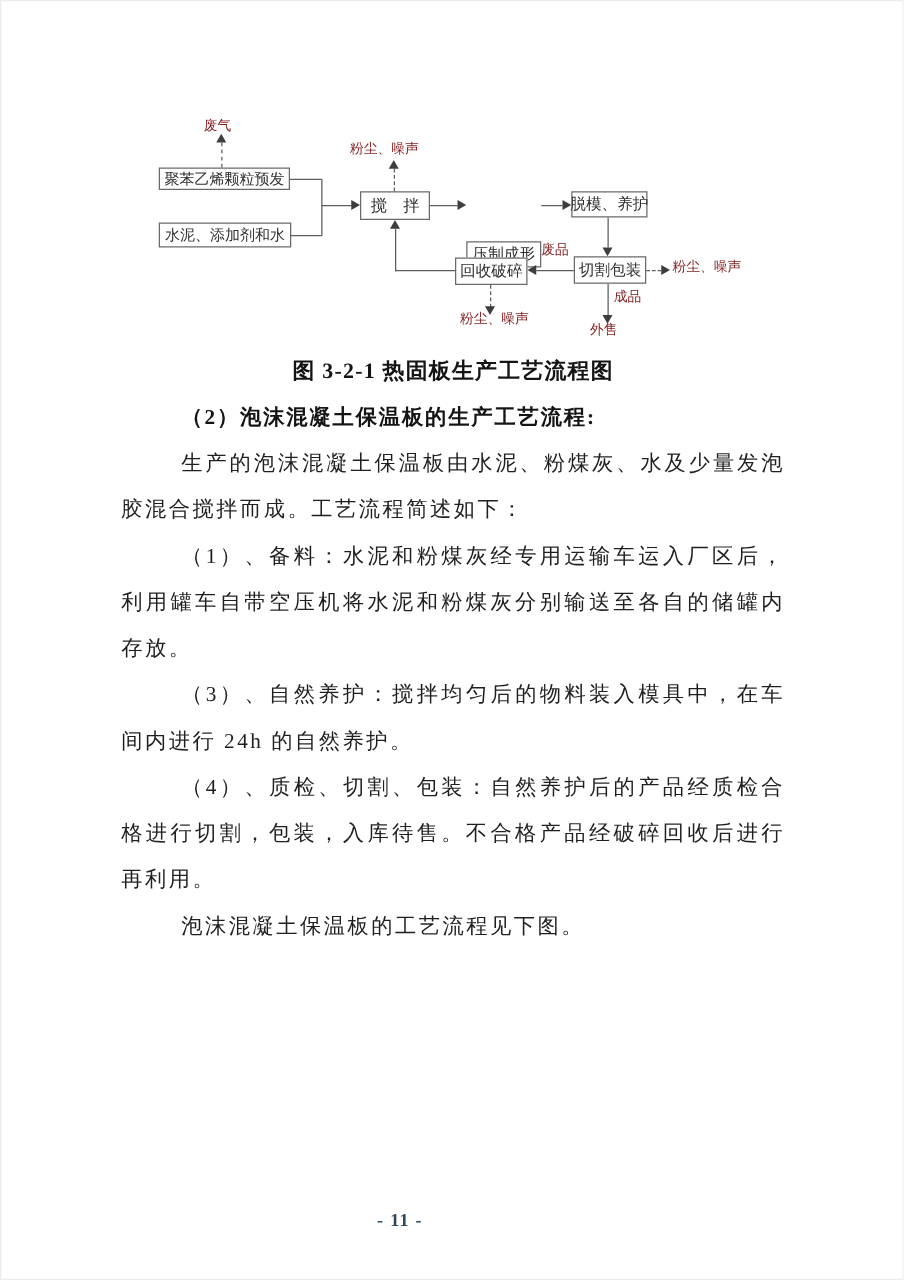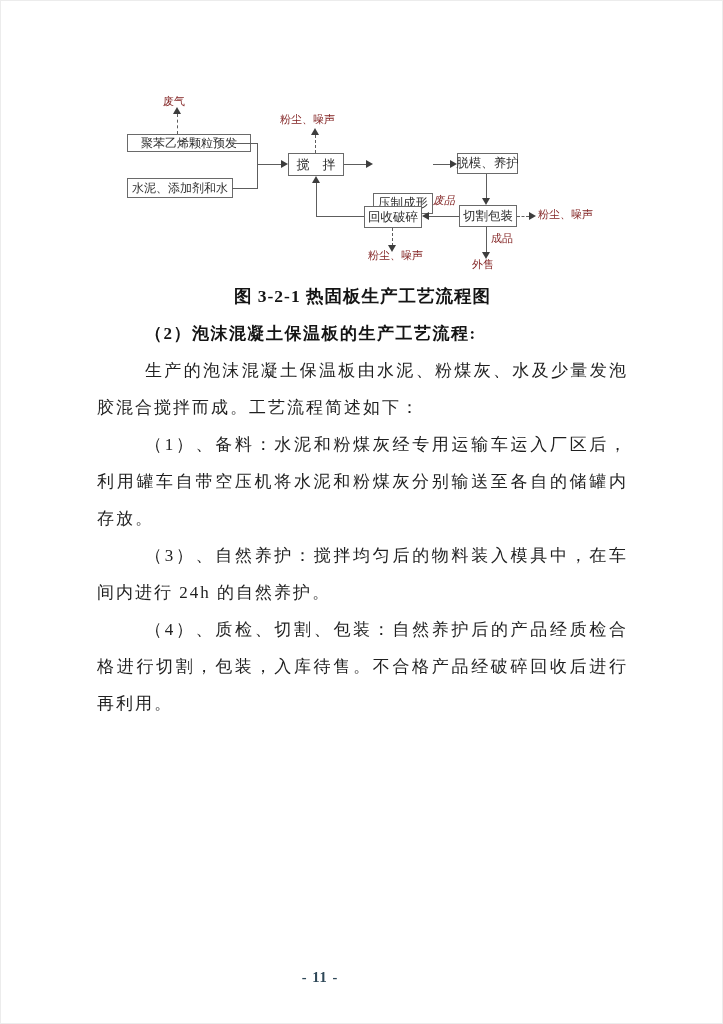--- a/index.html
+++ b/index.html
@@ -76,25 +76,25 @@
 
 <div class="page">
 
 
   <div class="flowchart">
 
     <span class="fc-label" style="left:163px; top:96px;">废气</span>
     <span class="fc-label" style="left:280px; top:114px;">粉尘、噪声</span>
     <span class="fc-label" style="left:368px; top:250px;">粉尘、噪声</span>
     <span class="fc-label" style="left:538px; top:209px;">粉尘、噪声</span>
-    <span class="fc-label" style="left:433px; top:195px;font-style:italic;">废品</span>
+    <span class="fc-label" style="left:433px; top:195px;">废品</span>
     <span class="fc-label" style="left:491px; top:233px;">成品</span>
     <span class="fc-label" style="left:472px; top:259px;">外售</span>
 
-    <div class="fc-box" style="left:127px; top:134px; width:124px; height:18px; font-size:12px;">聚苯乙烯颗粒预发</div>
+    <div class="fc-box" style="left:127px; top:134px; width:105px; height:18px; font-size:12px;">聚苯乙烯颗粒预发</div>
     <div class="fc-box" style="left:127px; top:178px; width:106px; height:20px; font-size:12px;">水泥、添加剂和水</div>
     <div class="fc-box" style="left:288px; top:153px; width:56px; height:23px; font-size:13px;">搅　拌</div>
     <div class="fc-box" style="left:373px; top:153px; width:60px; height:21px;margin-top:40px;">压制成形</div>
     <div class="fc-box" style="left:457px; top:153px; width:61px; height:21px;">脱模、养护</div>
     <div class="fc-box" style="left:459px; top:205px; width:58px; height:22px;">切割包装</div>
     <div class="fc-box" style="left:364px; top:206px; width:58px; height:22px;">回收破碎</div>
 
     <div class="dln v" style="left:177px; top:114px; height:20px;"></div>
     <div class="ah up" style="left:173px; top:107px;"></div>
 
@@ -135,17 +135,18 @@
 
   <div class="fig-caption">图 3-2-1 热固板生产工艺流程图</div>
 
   <div class="section-heading">（2）泡沫混凝土保温板的生产工艺流程:</div>
 
   <div class="body-text">
     <p>生产的泡沫混凝土保温板由水泥、粉煤灰、水及少量发泡胶混合搅拌而成。工艺流程简述如下：</p>
     <p>（1）、备料：水泥和粉煤灰经专用运输车运入厂区后，利用罐车自带空压机将水泥和粉煤灰分别输送至各自的储罐内存放。</p>
     <p>（3）、自然养护：搅拌均匀后的物料装入模具中，在车间内进行 24h 的自然养护。</p>
     <p>（4）、质检、切割、包装：自然养护后的产品经质检合格进行切割，包装，入库待售。不合格产品经破碎回收后进行再利用。</p>
+    <p>泡沫混凝土保温板的工艺流程见下图。</p>
   </div>
 
   <div class="doc-footer">- 11 -</div>
 
 </div>
 
 </body></html>

